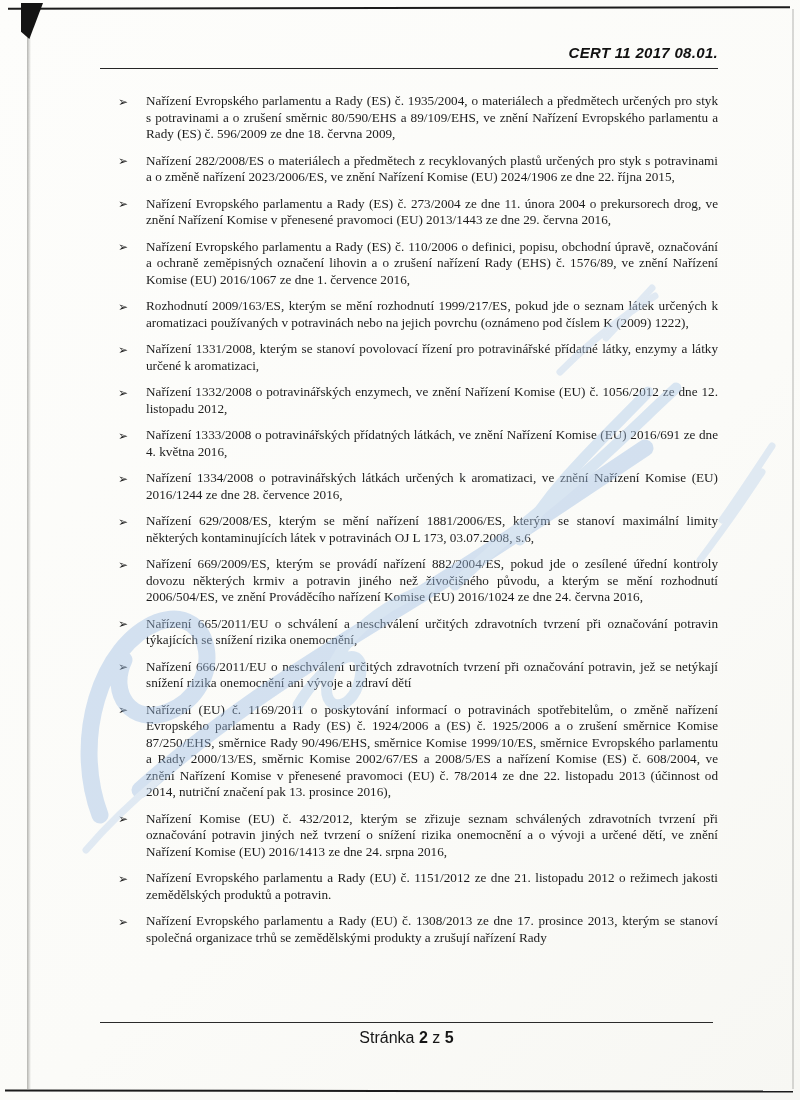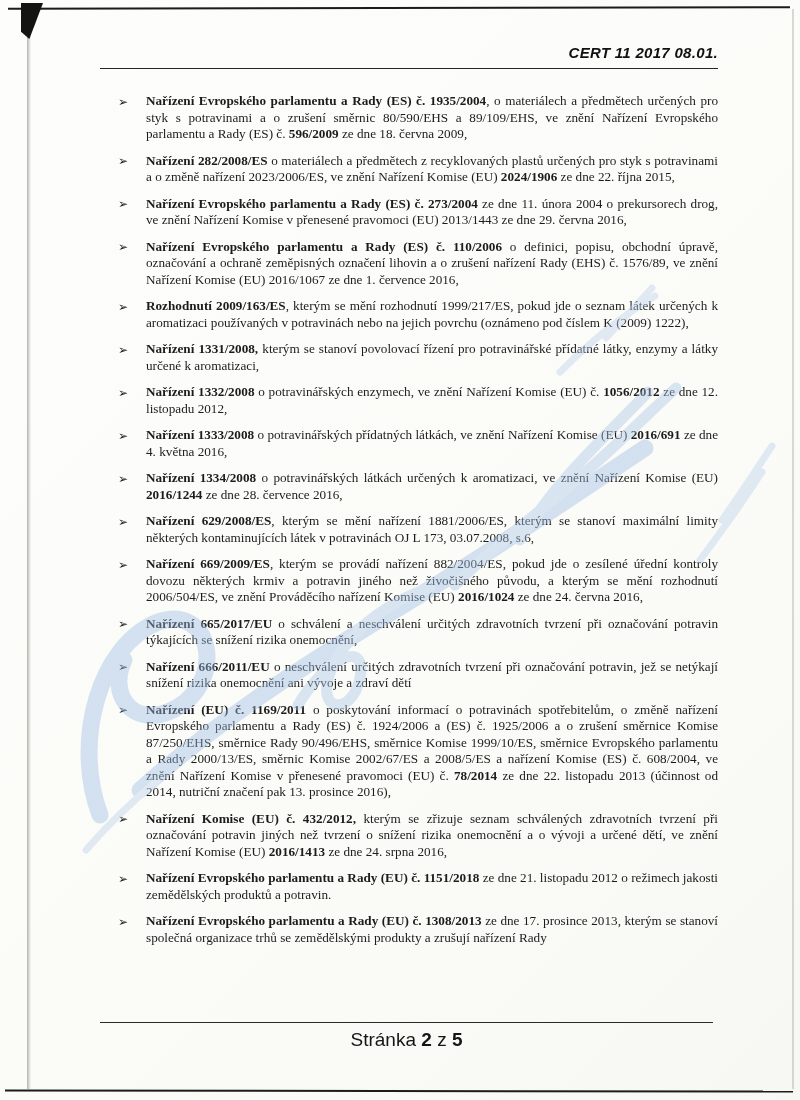--- a/index.html
+++ b/index.html
@@ -29,35 +29,35 @@
     list-style:none; margin:0; padding:0;
   }
   .reg-list li {
     position:relative; padding-left:28px; margin-bottom:10px;
     font-size:13.2px; line-height:16.5px; text-align:justify;
   }
   .reg-list li .marker {
     position:absolute; left:0; top:0.5px; font-size:12px;
     font-family:"DejaVu Sans", sans-serif; color:#1c1c1c;
   }
-  .reg-list li b { font-weight:bold; }
+  .reg-list li b { font-weight:normal; }
 
   .watermark {
     position:absolute; left:0; top:0; width:800px; height:1100px;
     pointer-events:none; opacity:.42;
   }
   .watermark path { fill:none; stroke:#9dbde4; stroke-linecap:round; stroke-linejoin:round; }
   .watermark .thick { stroke-width:17px; }
   .watermark .mid   { stroke-width:11px; stroke:#aac7e8; }
   .watermark .thin  { stroke-width:7px;  stroke:#bcd2ec; }
 
   .footer {
     position:absolute; left:100px; top:1022px; width:613px;
     border-top:1.6px solid #2a2a2a; text-align:center;
-    font-family:"Liberation Sans", sans-serif; font-size:19px;
+    font-family:"Liberation Sans", sans-serif; font-size:16px;
     padding-top:6px; color:#161616;
   }
   .footer b { font-weight:bold; }
 </style>
 </head>
 <body>
 
 <div class="page">
 
   <div class="edge-top"></div>
@@ -74,25 +74,25 @@
       <li><span class="marker">➢</span><span><b>Nařízení 282/2008/ES</b><span> o materiálech a předmětech z recyklovaných plastů určených pro styk s potravinami a o změně nařízení 2023/2006/ES, ve znění Nařízení Komise (EU) </span><b>2024/1906</b><span> ze dne 22. října 2015,</span></span></li>
       <li><span class="marker">➢</span><span><b>Nařízení Evropského parlamentu a Rady (ES) č. 273/2004</b><span> ze dne 11. února 2004 o prekursorech drog, ve znění Nařízení Komise v přenesené pravomoci (EU) 2013/1443 ze dne 29. června 2016,</span></span></li>
       <li><span class="marker">➢</span><span><b>Nařízení Evropského parlamentu a Rady (ES) č. 110/2006</b><span> o definici, popisu, obchodní úpravě, označování a ochraně zeměpisných označení lihovin a o zrušení nařízení Rady (EHS) č. 1576/89, ve znění Nařízení Komise (EU) 2016/1067 ze dne 1. července 2016,</span></span></li>
       <li><span class="marker">➢</span><span><b>Rozhodnutí 2009/163/ES</b><span>, kterým se mění rozhodnutí 1999/217/ES, pokud jde o seznam látek určených k aromatizaci používaných v potravinách nebo na jejich povrchu (oznámeno pod číslem K (2009) 1222),</span></span></li>
       <li><span class="marker">➢</span><span><b>Nařízení 1331/2008,</b><span> kterým se stanoví povolovací řízení pro potravinářské přídatné látky, enzymy a látky určené k aromatizaci,</span></span></li>
       <li><span class="marker">➢</span><span><b>Nařízení 1332/2008</b><span> o potravinářských enzymech, ve znění Nařízení Komise (EU) č. </span><b>1056/2012</b><span> ze dne 12. listopadu 2012,</span></span></li>
       <li><span class="marker">➢</span><span><b>Nařízení 1333/2008</b><span> o potravinářských přídatných látkách, ve znění Nařízení Komise (EU) </span><b>2016/691</b><span> ze dne 4. května 2016,</span></span></li>
       <li><span class="marker">➢</span><span><b>Nařízení 1334/2008</b><span> o potravinářských látkách určených k aromatizaci, ve znění Nařízení Komise (EU) </span><b>2016/1244</b><span> ze dne 28. července 2016,</span></span></li>
       <li><span class="marker">➢</span><span><b>Nařízení 629/2008/ES</b><span>, kterým se mění nařízení 1881/2006/ES, kterým se stanoví maximální limity některých kontaminujících látek v potravinách OJ L 173, 03.07.2008, s.6,</span></span></li>
       <li><span class="marker">➢</span><span><b>Nařízení 669/2009/ES</b><span>, kterým se provádí nařízení 882/2004/ES, pokud jde o zesílené úřední kontroly dovozu některých krmiv a potravin jiného než živočišného původu, a kterým se mění rozhodnutí 2006/504/ES, ve znění Prováděcího nařízení Komise (EU) </span><b>2016/1024</b><span> ze dne 24. června 2016,</span></span></li>
-      <li><span class="marker">➢</span><span><b>Nařízení 665/2017/EU</b><span> o schválení a neschválení určitých zdravotních tvrzení při označování potravin týkajících se snížení rizika onemocnění,</span></span></li>
+      <li><span class="marker">➢</span><span><b>Nařízení 665/2011/EU</b><span> o schválení a neschválení určitých zdravotních tvrzení při označování potravin týkajících se snížení rizika onemocnění,</span></span></li>
       <li><span class="marker">➢</span><span><b>Nařízení 666/2011/EU</b><span> o neschválení určitých zdravotních tvrzení při označování potravin, jež se netýkají snížení rizika onemocnění ani vývoje a zdraví dětí</span></span></li>
       <li><span class="marker">➢</span><span><b>Nařízení (EU) č. 1169/2011</b><span> o poskytování informací o potravinách spotřebitelům, o změně nařízení Evropského parlamentu a Rady (ES) č. 1924/2006 a (ES) č. 1925/2006 a o zrušení směrnice Komise 87/250/EHS, směrnice Rady 90/496/EHS, směrnice Komise 1999/10/ES, směrnice Evropského parlamentu a Rady 2000/13/ES, směrnic Komise 2002/67/ES a 2008/5/ES a nařízení Komise (ES) č. 608/2004, ve znění Nařízení Komise v přenesené pravomoci (EU) č. </span><b>78/2014</b><span> ze dne 22. listopadu 2013 (účinnost od 2014, nutriční značení pak 13. prosince 2016),</span></span></li>
       <li><span class="marker">➢</span><span><b>Nařízení Komise (EU) č. 432/2012,</b><span> kterým se zřizuje seznam schválených zdravotních tvrzení při označování potravin jiných než tvrzení o snížení rizika onemocnění a o vývoji a určené dětí, ve znění Nařízení Komise (EU) </span><b>2016/1413</b><span> ze dne 24. srpna 2016,</span></span></li>
-      <li><span class="marker">➢</span><span><b>Nařízení Evropského parlamentu a Rady (EU) č. 1151/2018</b><span> ze dne 21. listopadu 2012 o režimech jakosti zemědělských produktů a potravin.</span></span></li>
+      <li><span class="marker">➢</span><span><b>Nařízení Evropského parlamentu a Rady (EU) č. 1151/2012</b><span> ze dne 21. listopadu 2012 o režimech jakosti zemědělských produktů a potravin.</span></span></li>
       <li><span class="marker">➢</span><span><b>Nařízení Evropského parlamentu a Rady (EU) č. 1308/2013</b><span> ze dne 17. prosince 2013, kterým se stanoví společná organizace trhů se zemědělskými produkty a zrušují nařízení Rady</span></span></li>
     </ul>
 
   <svg class="watermark" viewBox="0 0 800 1100" xmlns="http://www.w3.org/2000/svg" aria-hidden="true">
     <path class="thick" d="M 100 815 C 72 740, 100 645, 158 622 C 214 602, 228 688, 168 712 C 132 726, 108 694, 124 660"></path>
     <path class="thick" d="M 140 790 C 225 715, 305 665, 392 612 C 470 565, 545 515, 645 448"></path>
     <path class="mid" d="M 298 705 C 326 658, 368 638, 360 678 C 352 718, 312 712, 332 668 C 352 624, 398 598, 430 588"></path>
     <path class="mid" d="M 455 585 C 495 545, 540 512, 588 470 C 624 438, 652 410, 676 388"></path>
     <path class="mid" d="M 520 540 C 556 480, 606 436, 648 392"></path>
     <path class="thin" d="M 560 372 C 592 340, 622 316, 655 296"></path>

